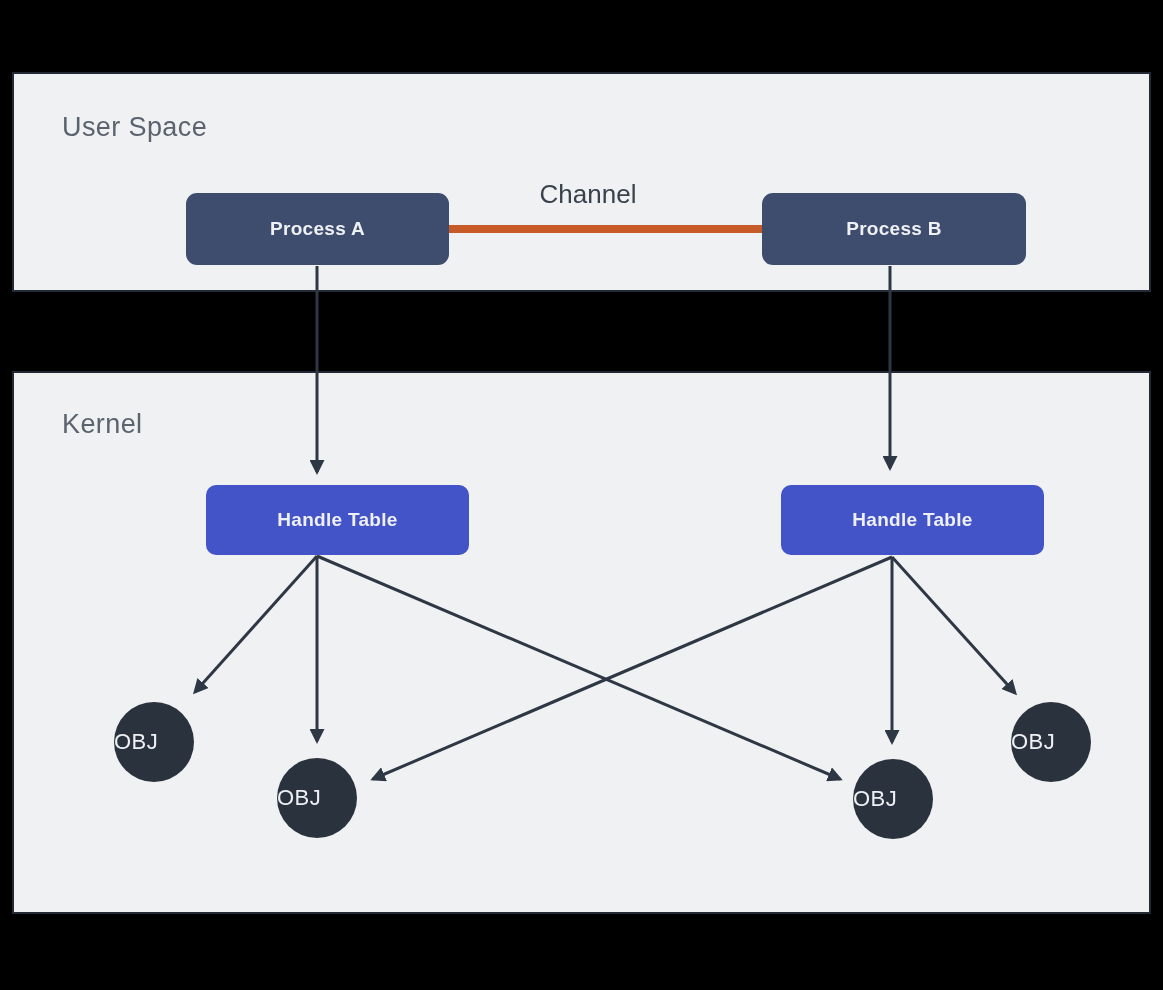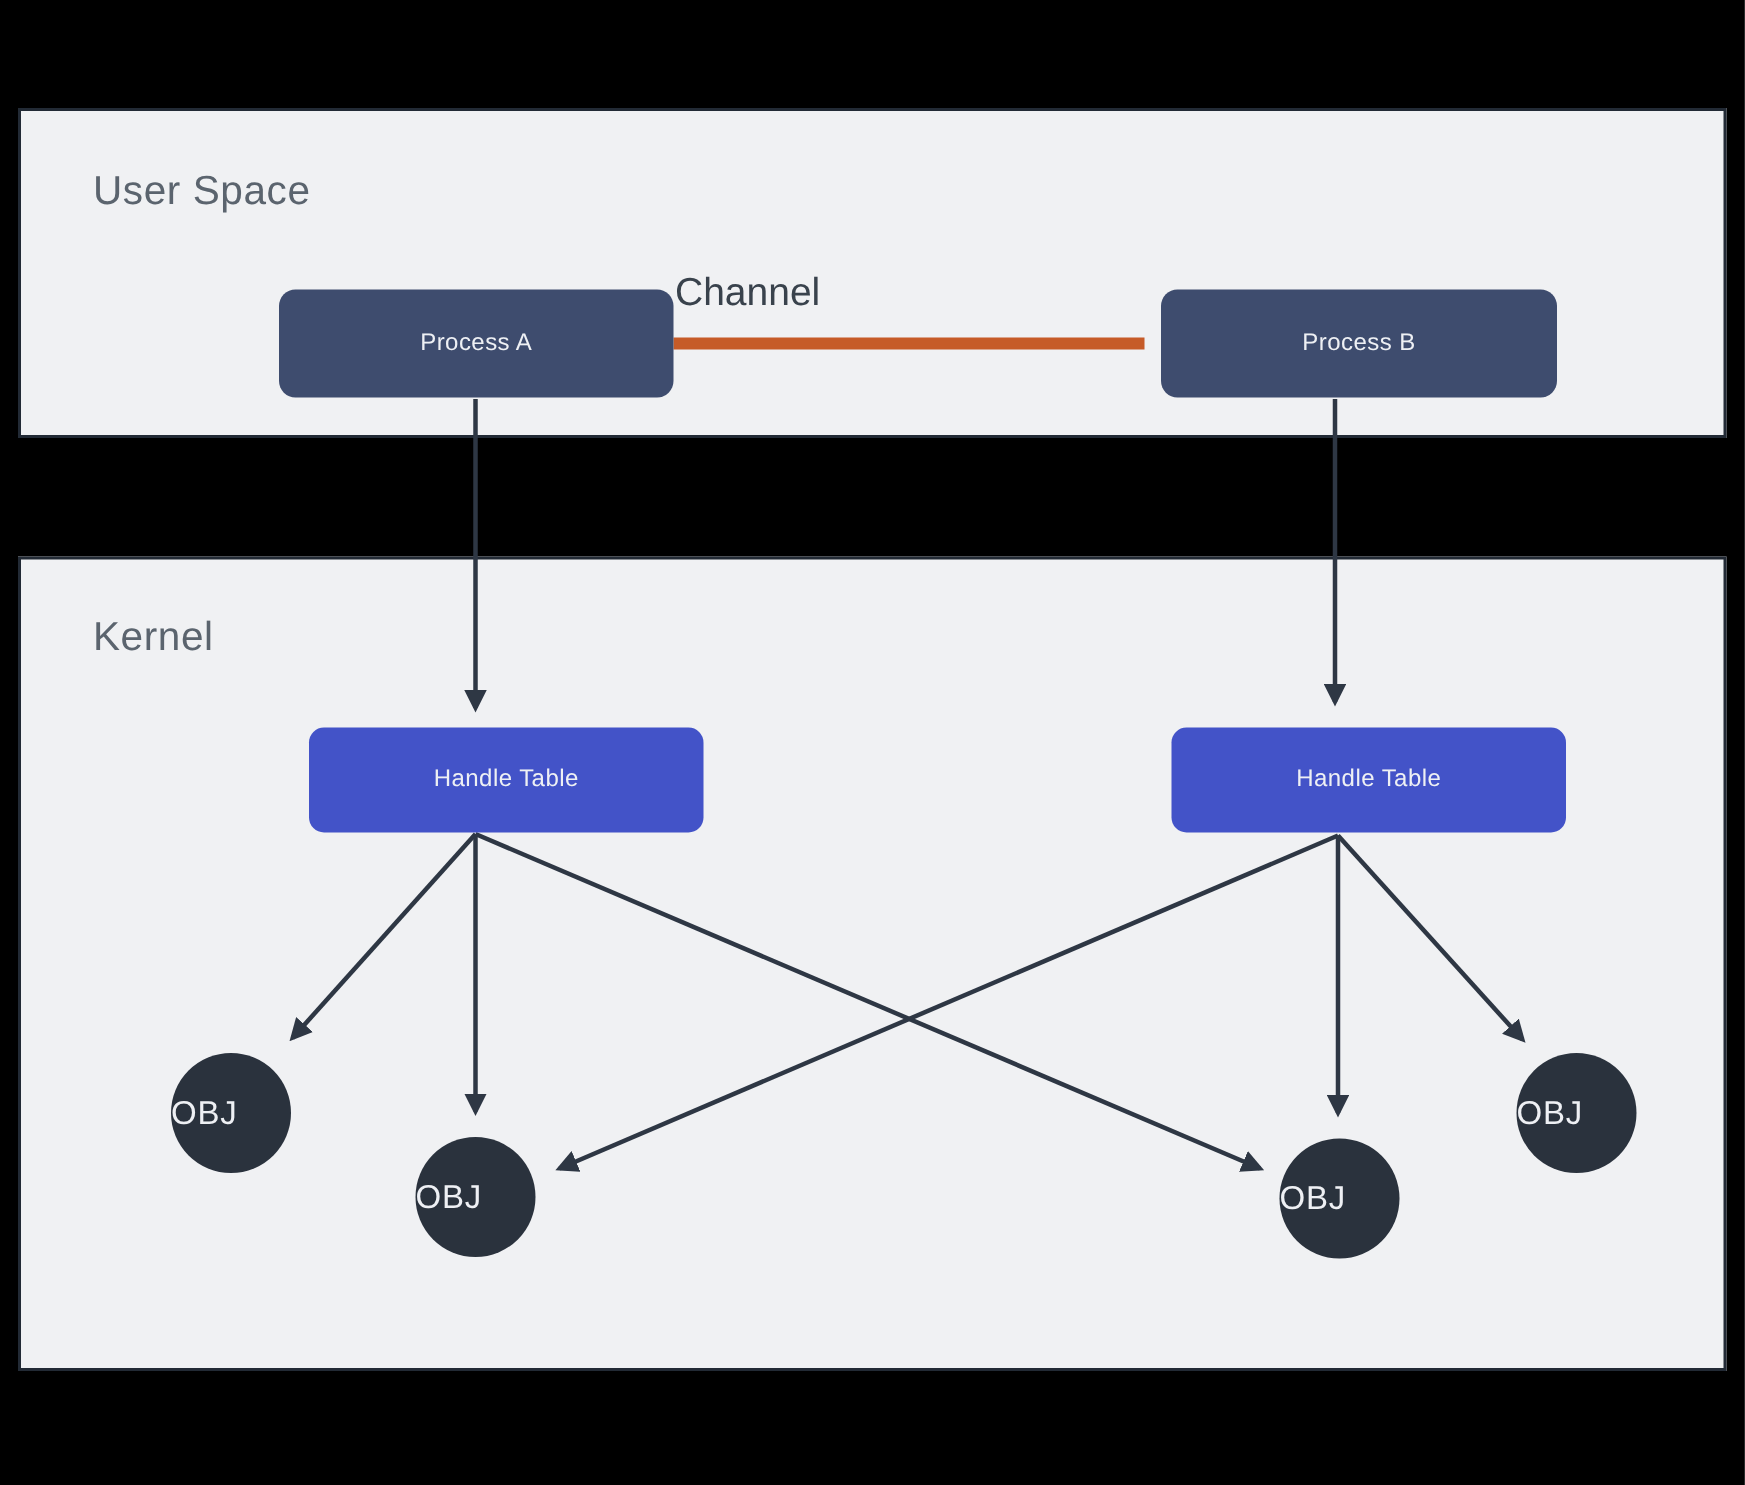--- a/index.html
+++ b/index.html
@@ -33,30 +33,30 @@
   }
   #user-space-panel .panel-label { top: 38px; }
   #kernel-panel .panel-label     { top: 36px; }
 
   .node {
     position: absolute;
     display: flex;
     align-items: center;
     justify-content: center;
     color: var(--c-box_text, #eef0f4);
-    font-size: 16px;
-    font-weight: 400;
+    font-size: 19px;
+    font-weight: 700;
     letter-spacing: 0.3px;
   }
   .process-box {
     background: var(--c-process_box, #3e4c6e);
     border-radius: 11px;
   }
   #process-a { left: 186px; top: 193px; width: 263px; height: 72px; }
-  #process-b { left: 762px; top: 193px; width: 264px; height: 72px; margin-left: 12px; }
+  #process-b { left: 762px; top: 193px; width: 264px; height: 72px; }
 
   .handle-box {
     background: var(--c-handle_table_box, #4353c8);
     border-radius: 10px;
     margin-left: 20px;
   }
   #handle-table-a { left: 186px; top: 485px; width: 263px; height: 70px; }
   #handle-table-b { left: 761px; top: 485px; width: 263px; height: 70px; }
 
   .obj-circle {
@@ -72,23 +72,24 @@
     font-size: 22px;
     letter-spacing: 0.5px;
   }
   #obj-1 { left: 114px;  top: 702px; }
   #obj-2 { left: 277px;  top: 758px; }
   #obj-3 { left: 853px;  top: 759px; }
   #obj-4 { left: 1011px; top: 702px; }
 
   .channel-label {
     position: absolute;
-    left: 450px;
+    left: 432px;
     top: 179px;
     width: 312px;
+    text-align: center;
     font-size: 26px;
     color: var(--c-channel_label_text, #39424c);
   }
 
   svg.connector-layer {
     position: absolute;
     left: 0; top: 0;
     width: 1163px;
     height: 990px;
     pointer-events: none;

